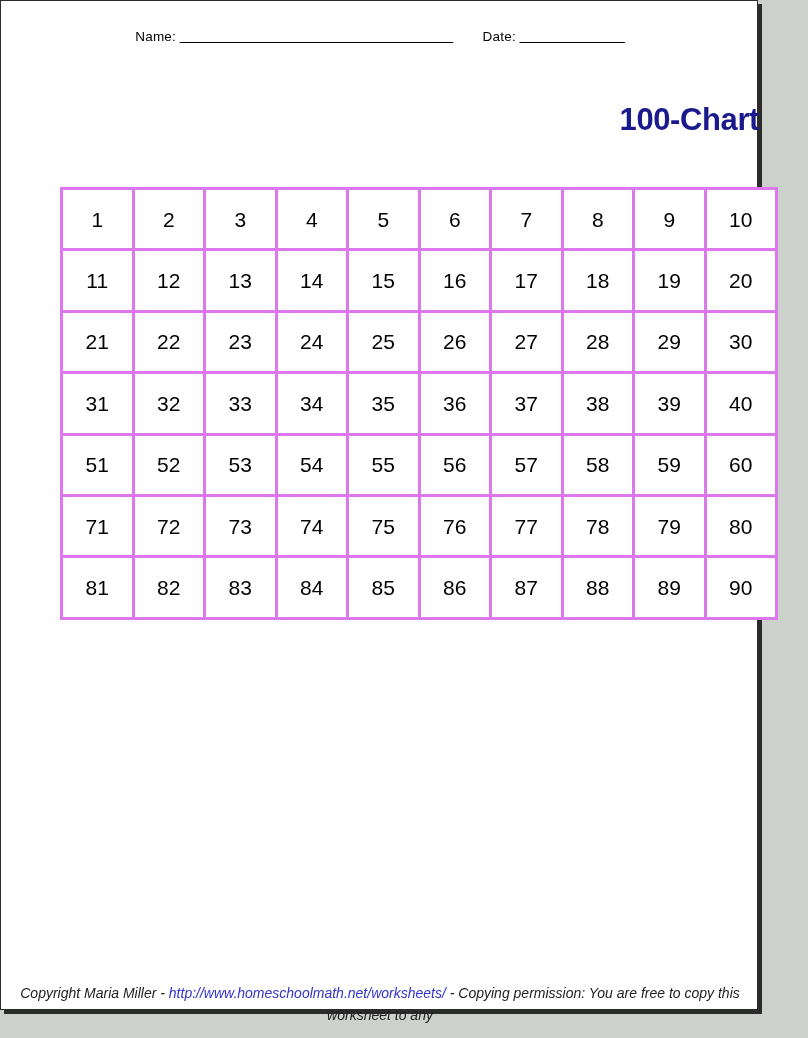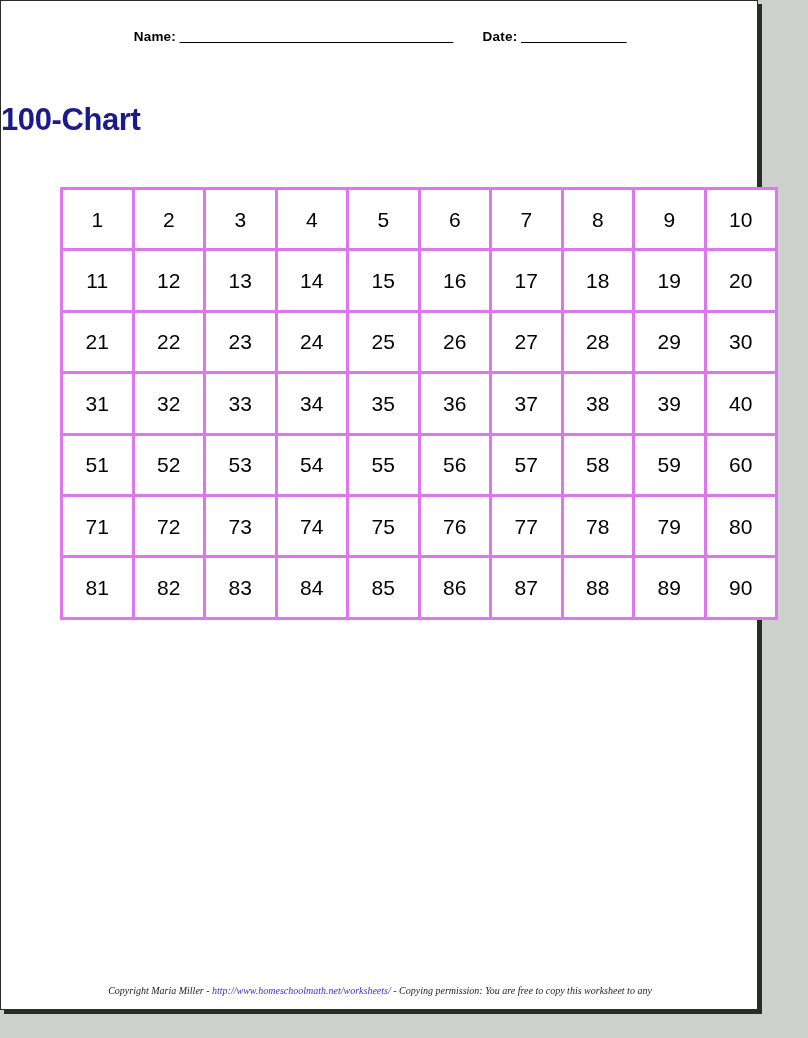--- a/index.html
+++ b/index.html
@@ -30,39 +30,39 @@
     left: 0;
     top: 28px;
     width: 758px;
     text-align: center;
     font-size: 13.5px;
     font-weight: bold;
     color: #000000;
     white-space: nowrap;
   }
   .namebar .lbl {
-    font-weight: bold;
+    font-weight: normal;
     letter-spacing: 0.2px;
   }
   .namebar .rule {
     font-weight: bold;
     letter-spacing: -0.5px;
     text-decoration: underline;
   }
   .namebar .gap {
     display: inline-block;
     width: 22px;
   }
   
   .title {
     position: absolute;
     left: 0;
     top: 101px;
     width: 758px;
-    text-align: left;
+    text-align: right;
     font-size: 31px;
     font-weight: bold;
     color: #1a1a8c;
     letter-spacing: -0.4px;
   }
   
   .chart-wrap {
     position: absolute;
     left: 59px;
     top: 186px;
@@ -86,25 +86,24 @@
     padding: 0;
     line-height: 1;
   }
   
   .footer {
     position: absolute;
     left: 0;
     top: 982px;
     width: 758px;
     text-align: center;
-    font-size: 10px;
+    font-size: 14px;
     font-style: italic;
     color: #222222;
     line-height: 1.55;
-    font-family: Liberation Serif, serif;
   }
   .footer a,
   .footer .link {
     color: #3333cc;
     text-decoration: none;
     font-style: italic;
   }
 </style>
 </head>
 <body>

